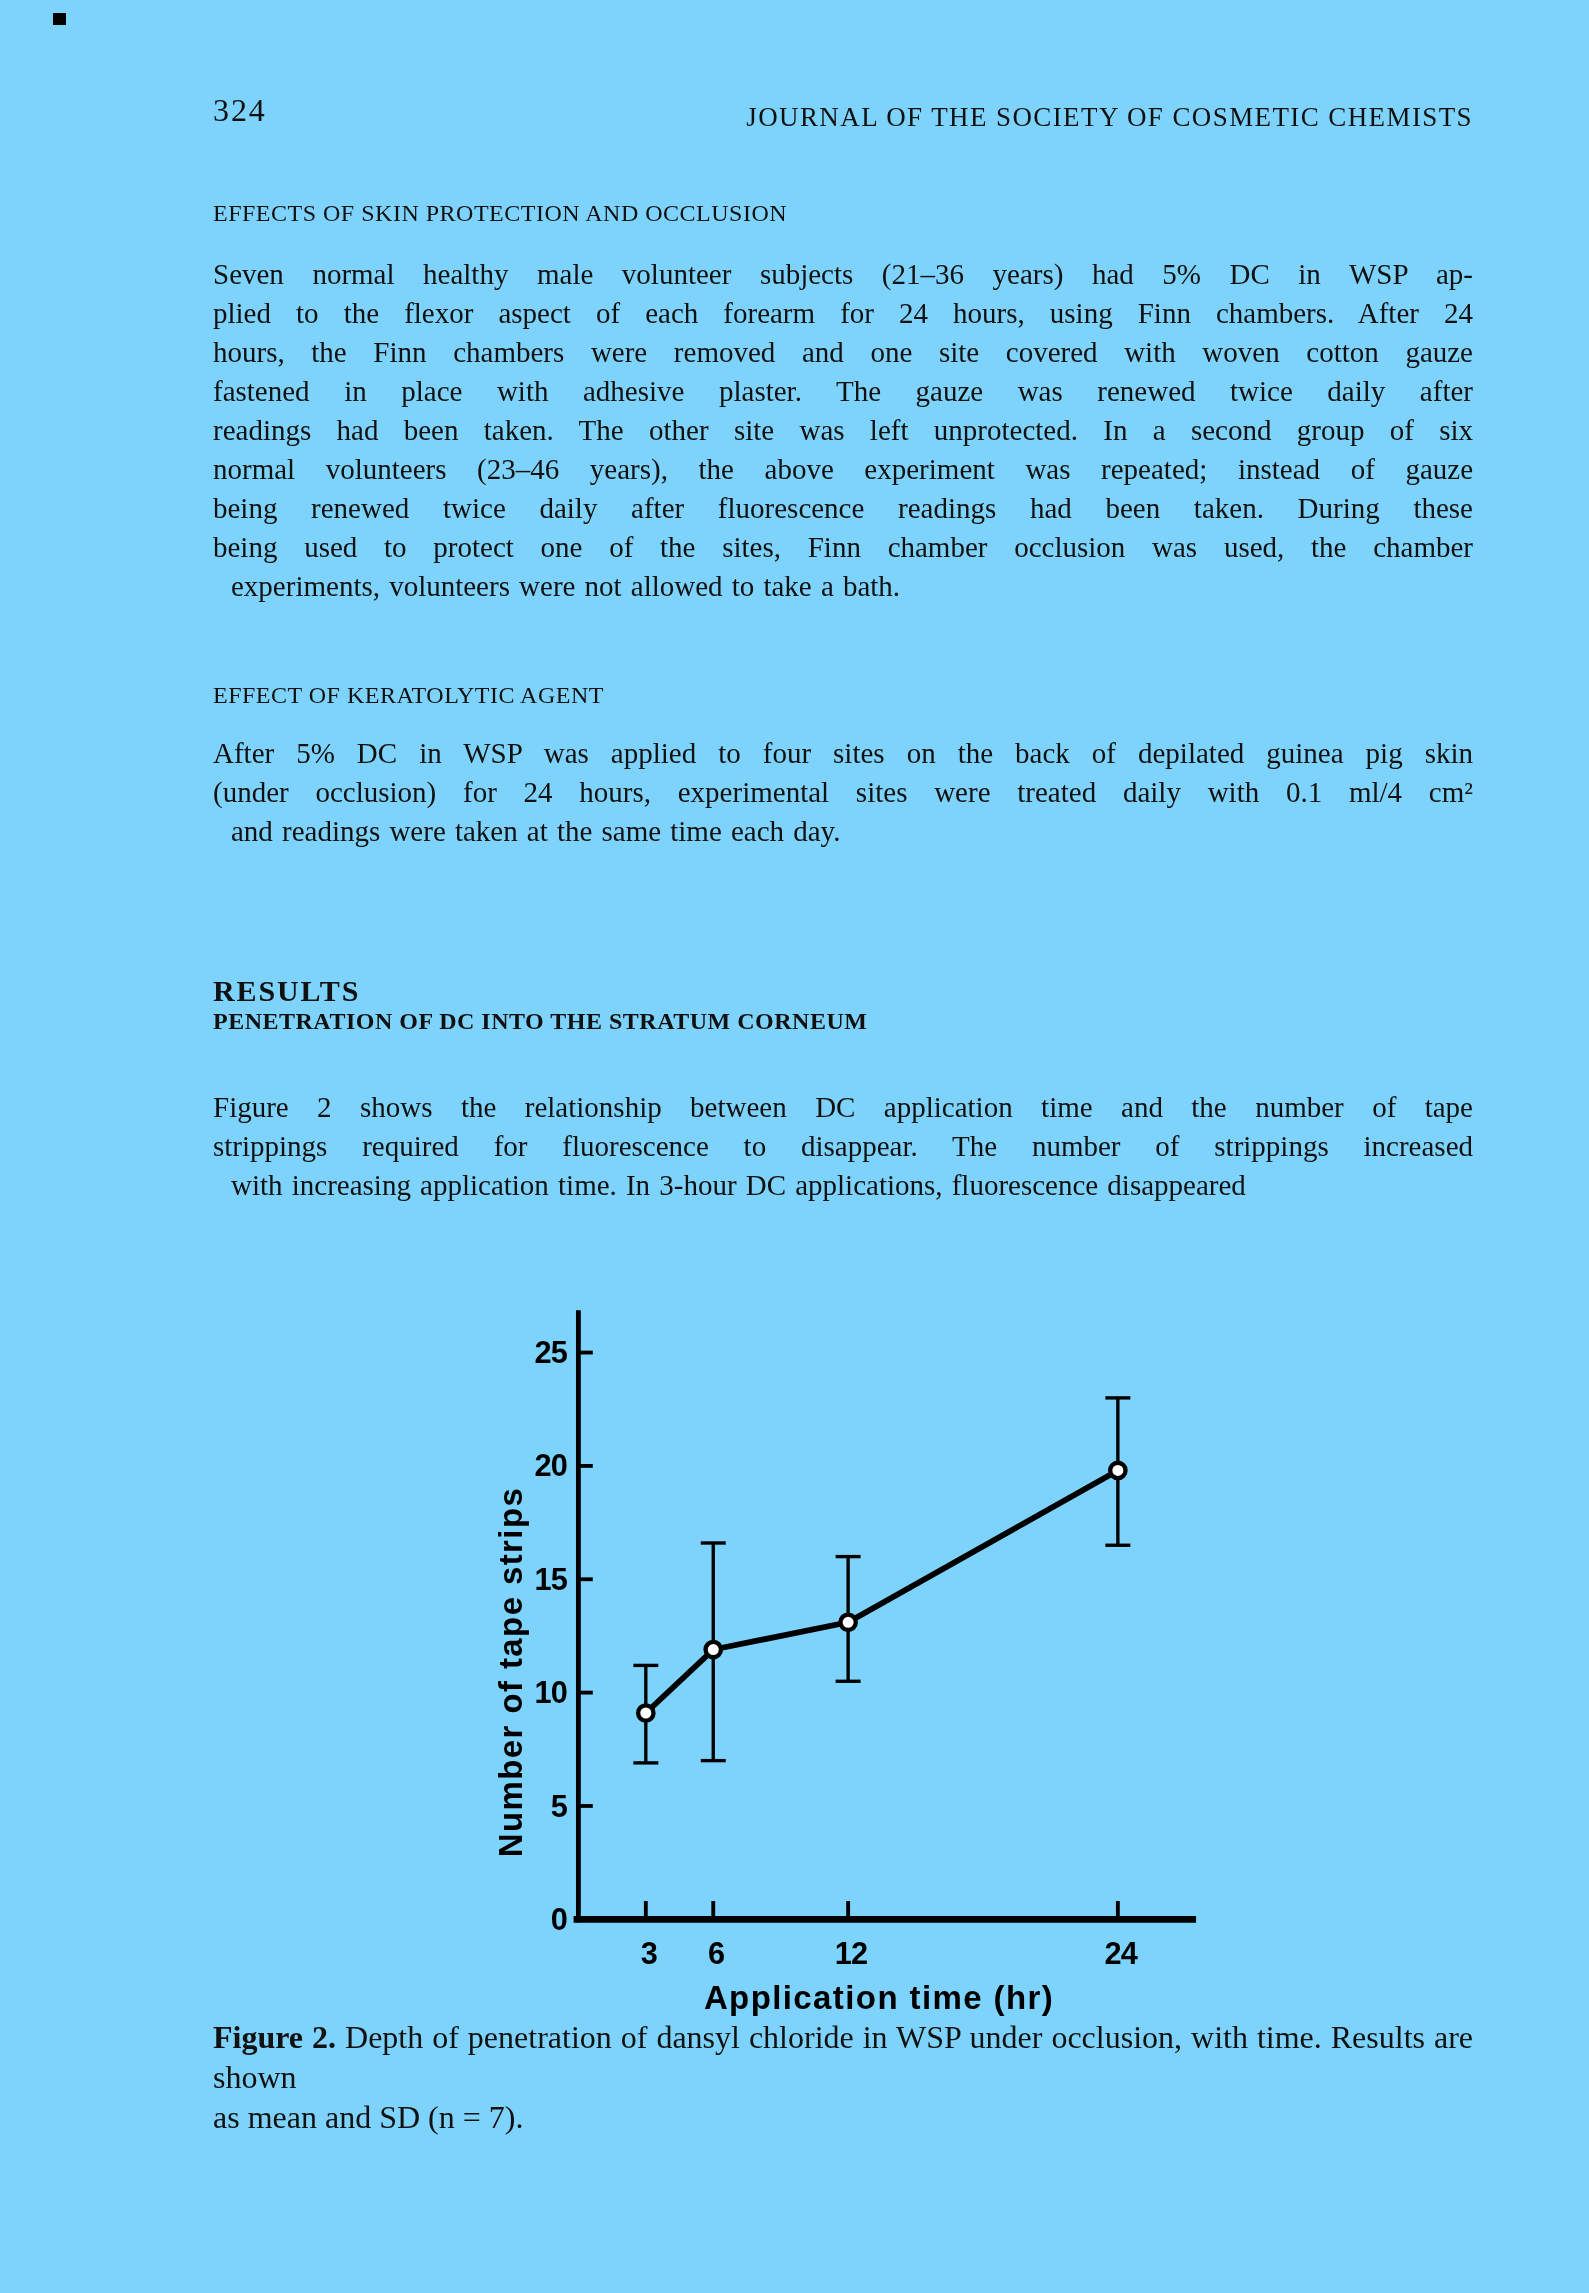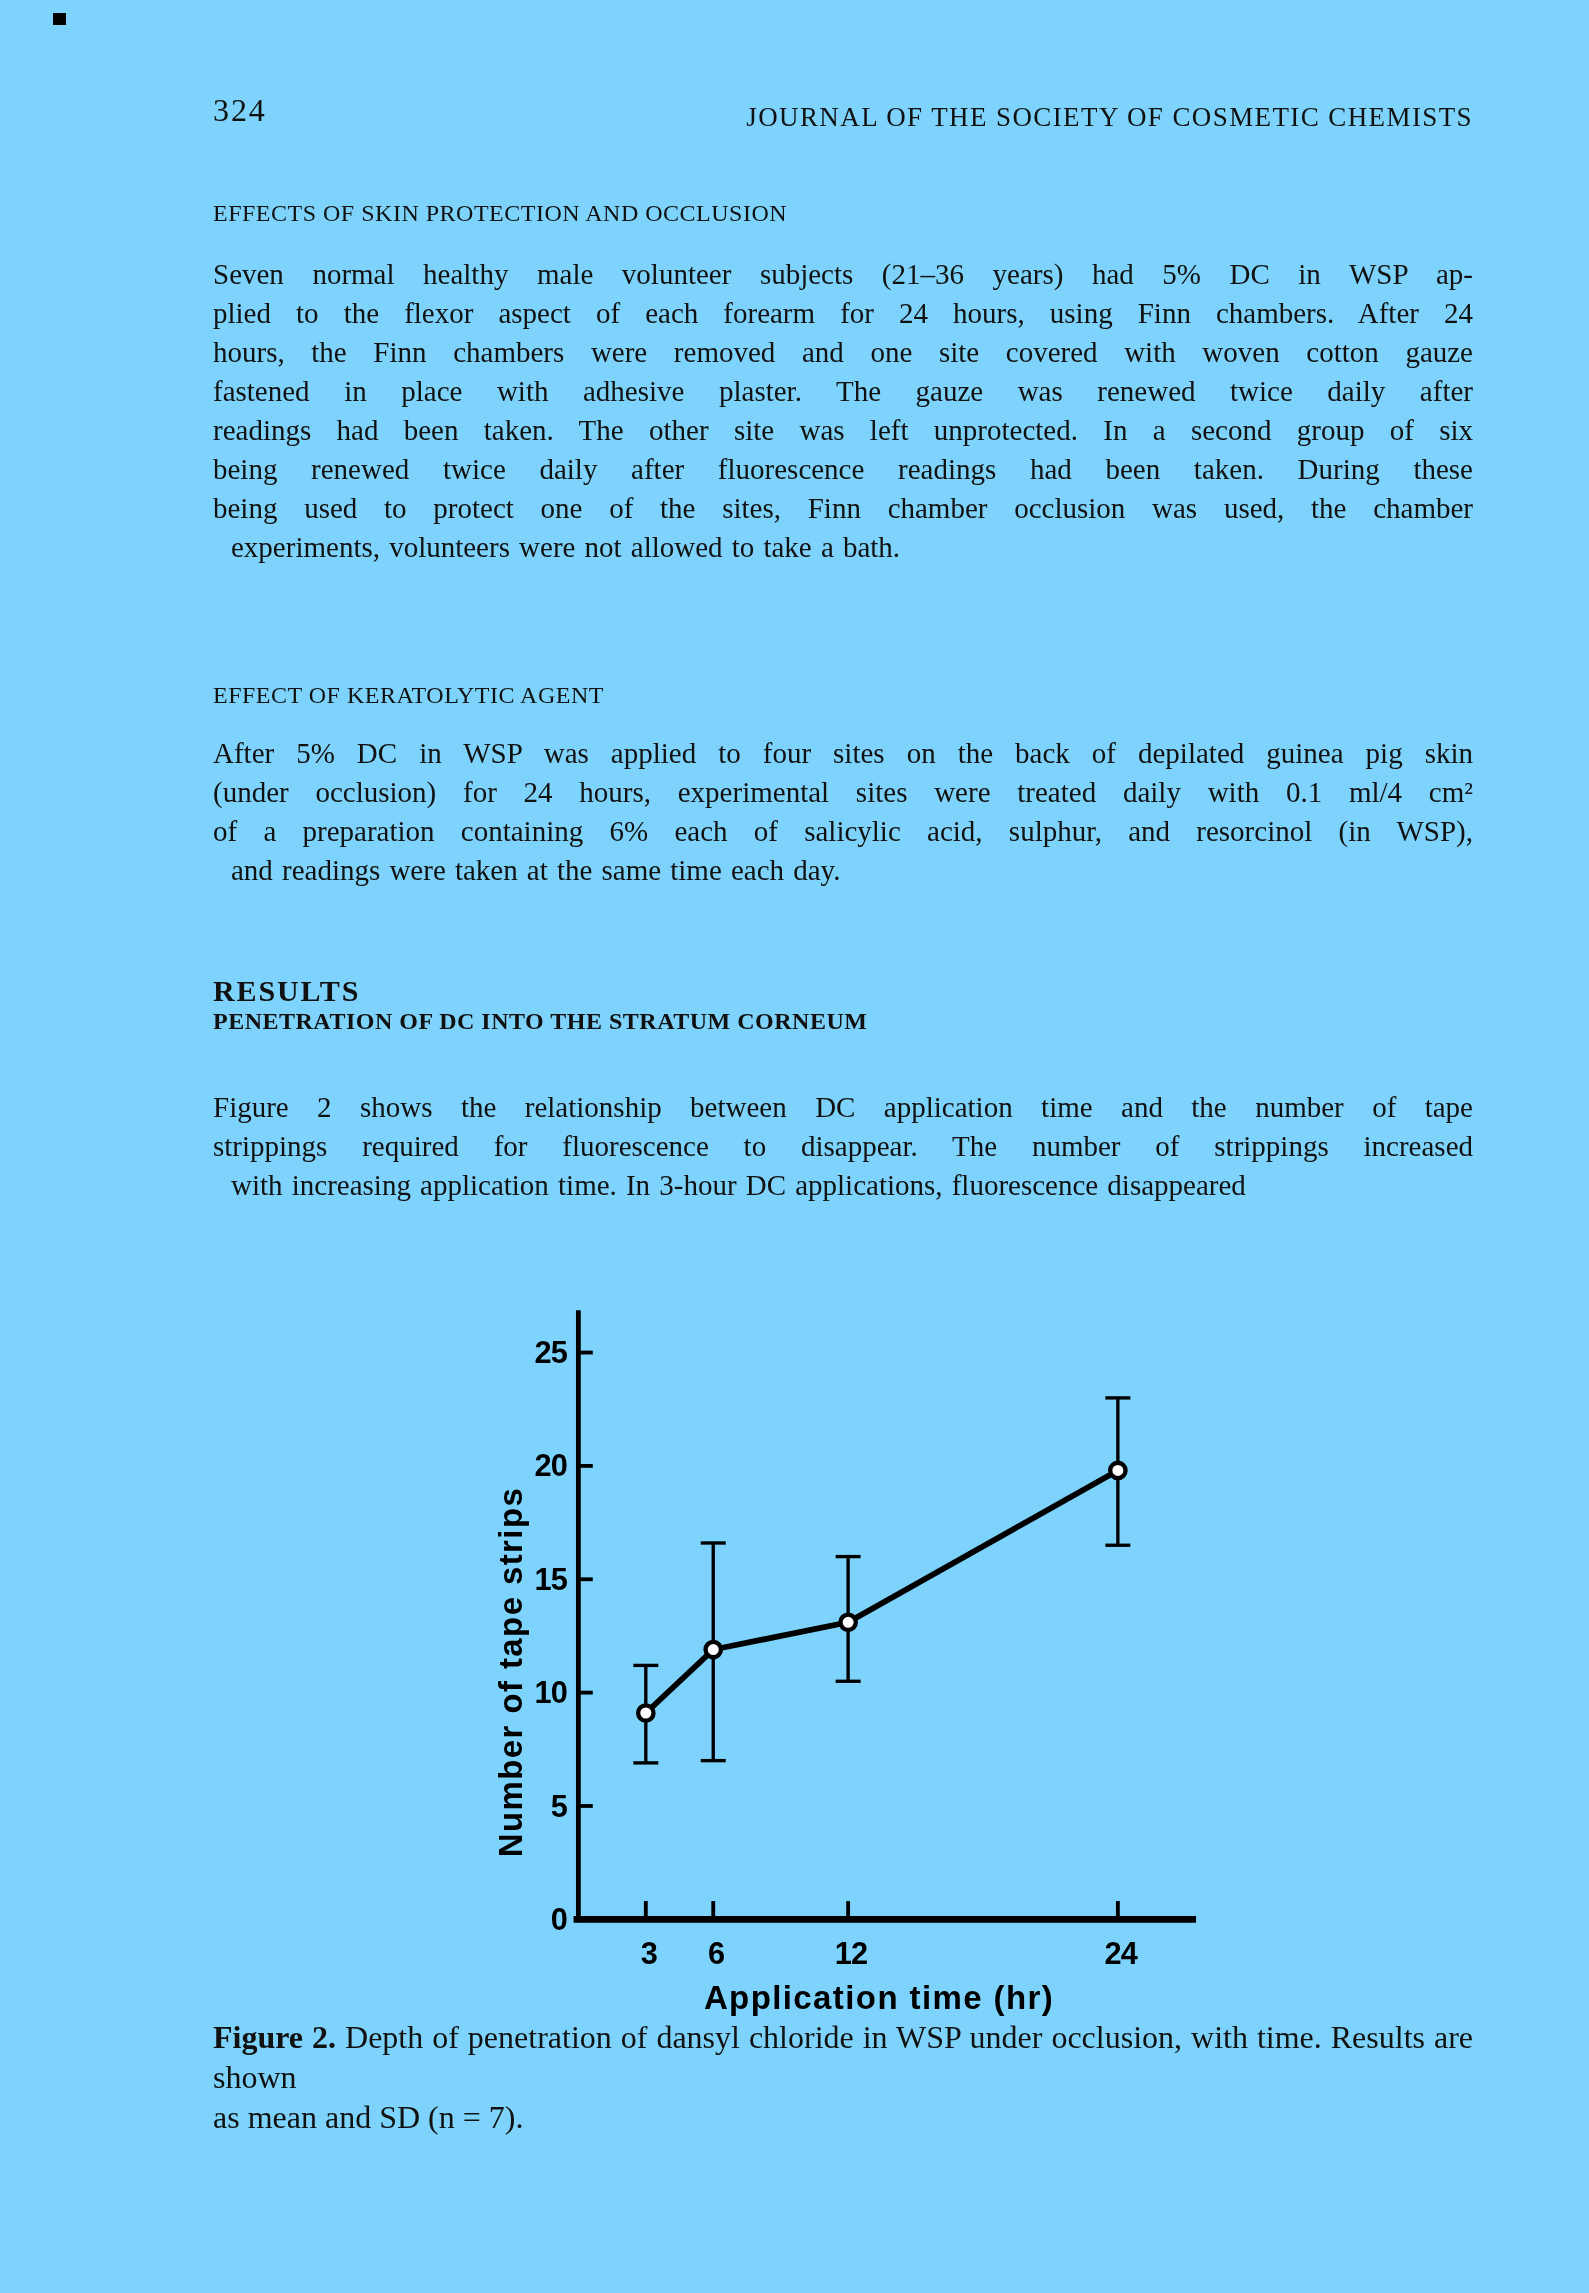--- a/index.html
+++ b/index.html
@@ -41,30 +41,30 @@
   <div class="abs page-number">324</div>
   <div class="abs journal-title">JOURNAL OF THE SOCIETY OF COSMETIC CHEMISTS</div>
 
   <div class="abs sec-heading" style="top:200px;">EFFECTS OF SKIN PROTECTION AND OCCLUSION</div>
   <div class="abs para" style="top:255px;">
       <div class="tline">Seven normal healthy male volunteer subjects (21–36 years) had 5% DC in WSP ap-</div>
       <div class="tline">plied to the flexor aspect of each forearm for 24 hours, using Finn chambers. After 24</div>
       <div class="tline">hours, the Finn chambers were removed and one site covered with woven cotton gauze</div>
       <div class="tline">fastened in place with adhesive plaster. The gauze was renewed twice daily after</div>
       <div class="tline">readings had been taken. The other site was left unprotected. In a second group of six</div>
+      <div class="tline">normal volunteers (23–46 years), the above experiment was repeated; instead of gauze</div>
       <div class="tline">being renewed twice daily after fluorescence readings had been taken. During these</div>
       <div class="tline">being used to protect one of the sites, Finn chamber occlusion was used, the chamber</div>
       <div class="tline last">experiments, volunteers were not allowed to take a bath.</div>
     </div>
 
   <div class="abs sec-heading" style="top:682px;">EFFECT OF KERATOLYTIC AGENT</div>
   <div class="abs para" style="top:734px;">
       <div class="tline">After 5% DC in WSP was applied to four sites on the back of depilated guinea pig skin</div>
       <div class="tline">(under occlusion) for 24 hours, experimental sites were treated daily with 0.1 ml/4 cm²</div>
-      <div class="tline">of a preparation containing 6% each of salicylic acid, sulphur, and resorcinol (in WSP),</div>
       <div class="tline last">and readings were taken at the same time each day.</div>
     </div>
 
   <div class="abs results-heading">RESULTS</div>
   <div class="abs sec-heading" style="top:1008px;font-weight:bold;">PENETRATION OF DC INTO THE STRATUM CORNEUM</div>
   <div class="abs para" style="top:1088px;">
       <div class="tline">Figure 2 shows the relationship between DC application time and the number of tape</div>
       <div class="tline">strippings required for fluorescence to disappear. The number of strippings increased</div>
       <div class="tline last">with increasing application time. In 3-hour DC applications, fluorescence disappeared</div>
     </div>

